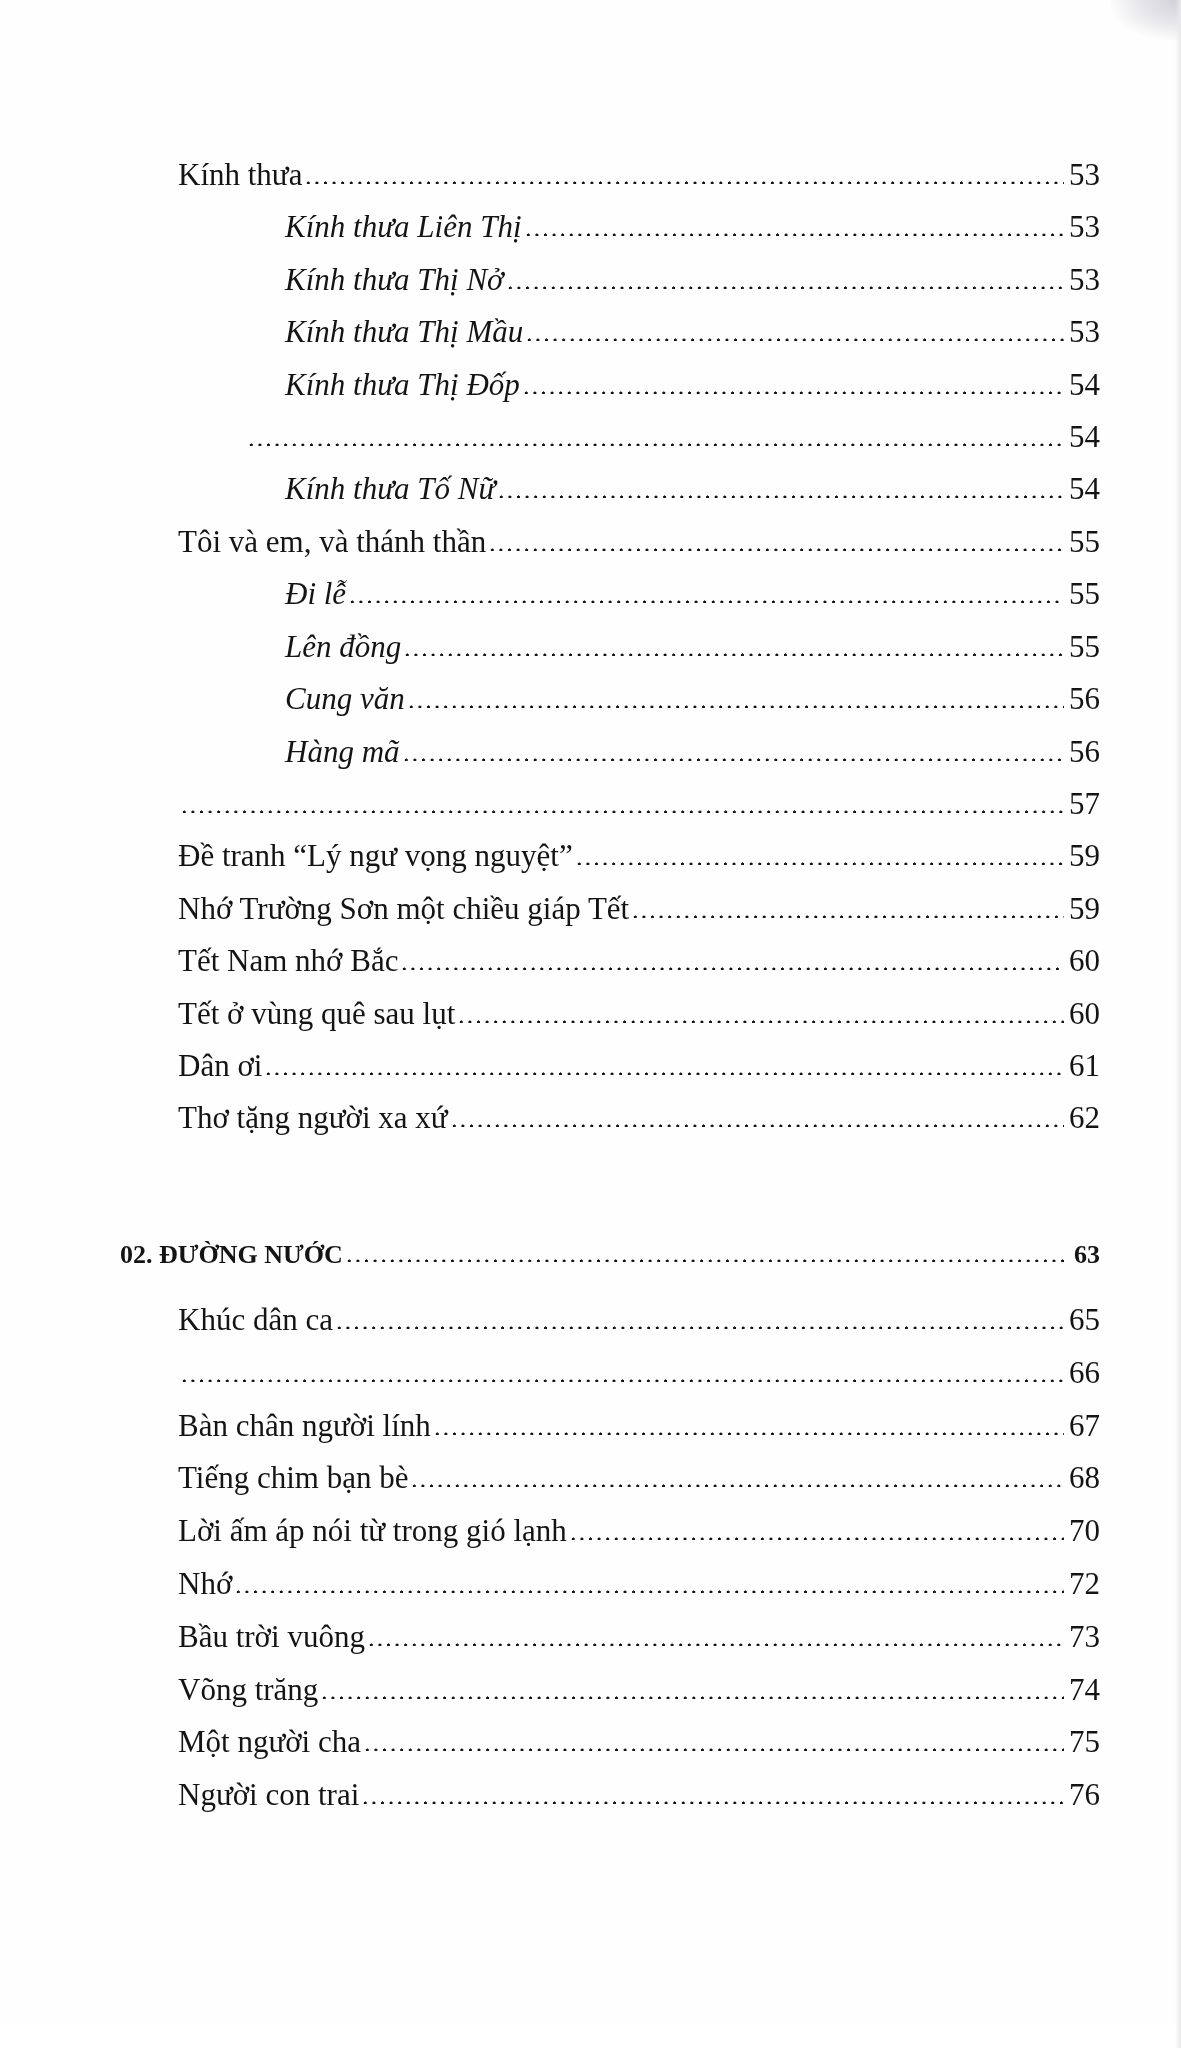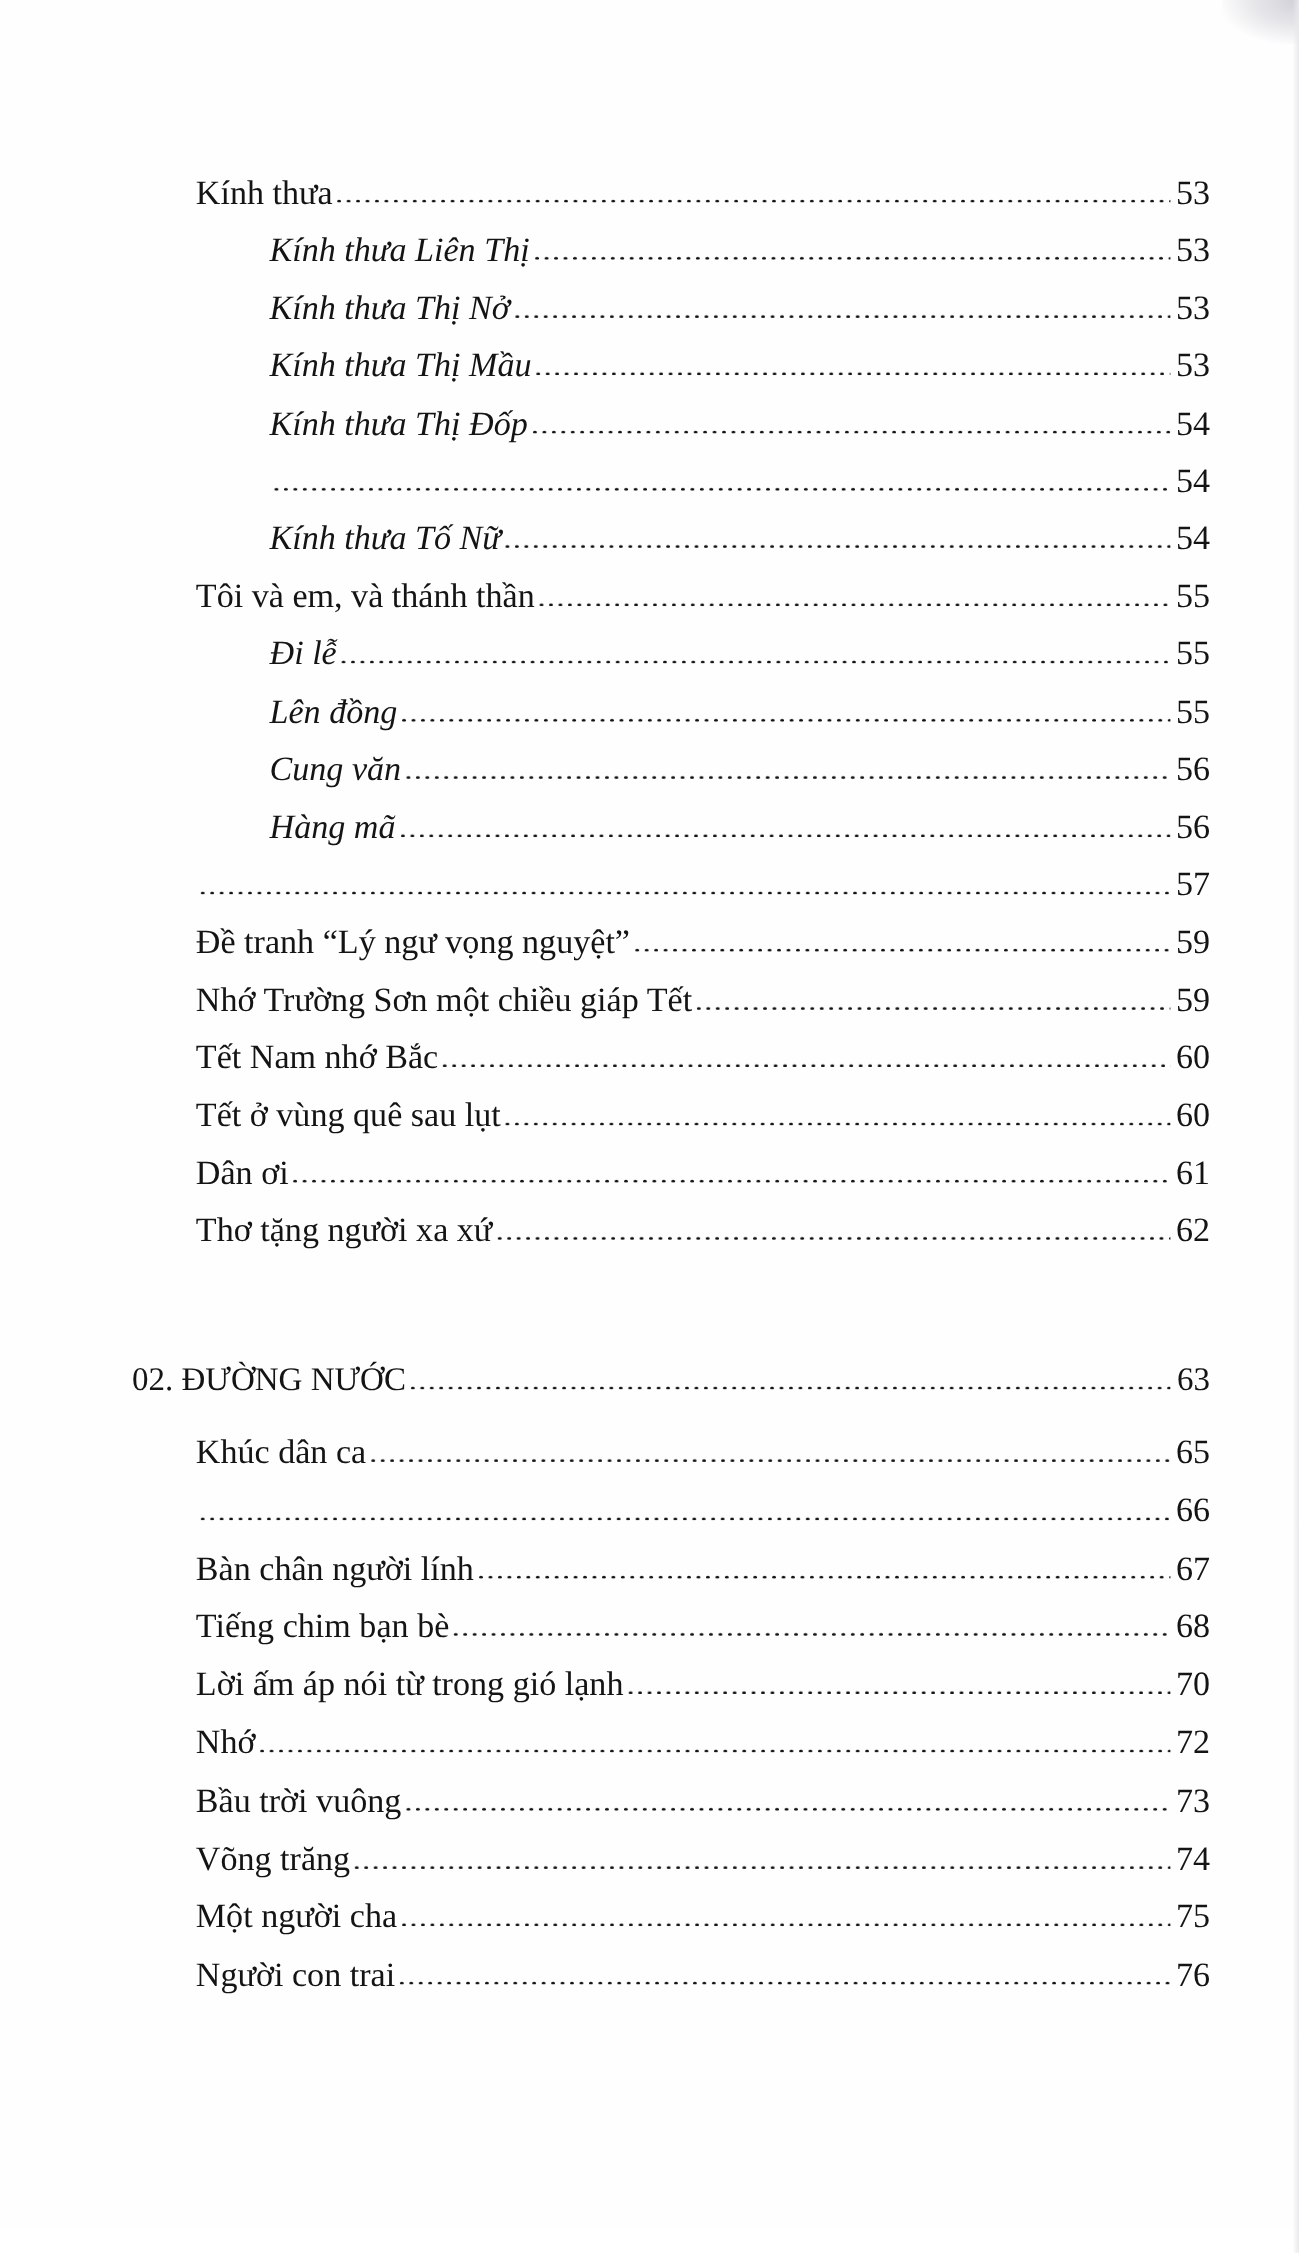--- a/index.html
+++ b/index.html
@@ -43,23 +43,23 @@
       position: absolute;
       height: 52px;
       display: flex;
       align-items: baseline;
       font-size: 31px;
       line-height: 52px;
       white-space: nowrap;
     }
     .row.l1 { left: 178px; width: 922px; }
     .row.l2 { left: 245px; width: 855px; }
-    .row.sec { left: 120px; width: 980px; font-weight: normal; font-size: 30px; }
+    .row.sec { left: 120px; width: 980px; font-weight: bold; font-size: 26px; }
     .row .title { flex: 0 0 auto; }
-    .row.l2 .title { font-style: italic; }
+    .row.l2 .title { font-style: italic; margin-left: 40px; }
     .row .leader {
       flex: 1 1 auto;
       height: 3px;
       margin: 0 2px 0 2px;
       align-self: baseline;
       background-image: radial-gradient(circle, #141414 1.4px, rgba(0,0,0,0) 1.7px);
       background-size: 8.6px 4px;
       background-repeat: repeat-x;
       background-position: 0 0;
       position: relative;

